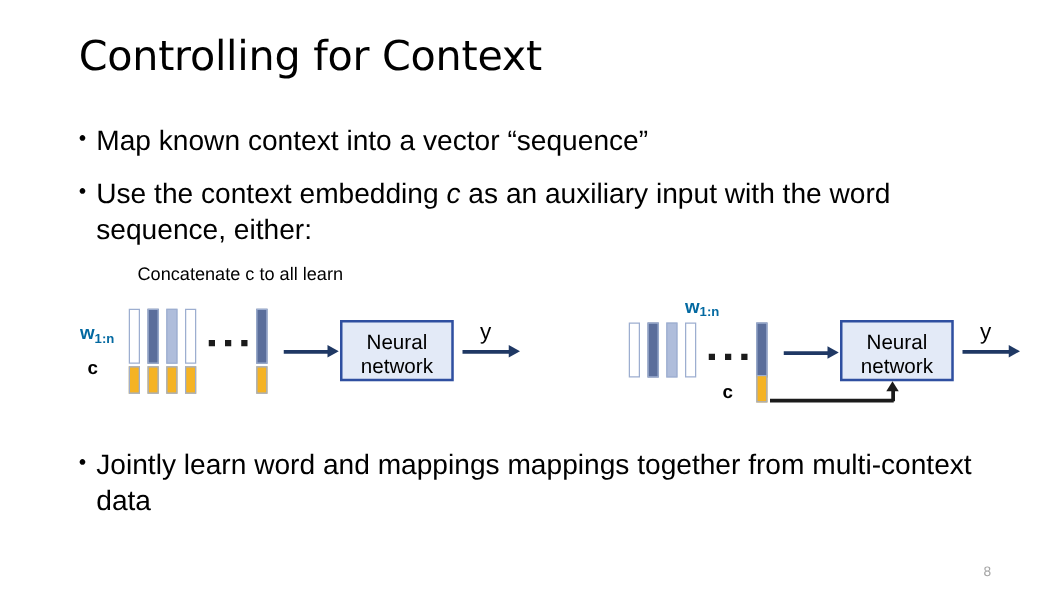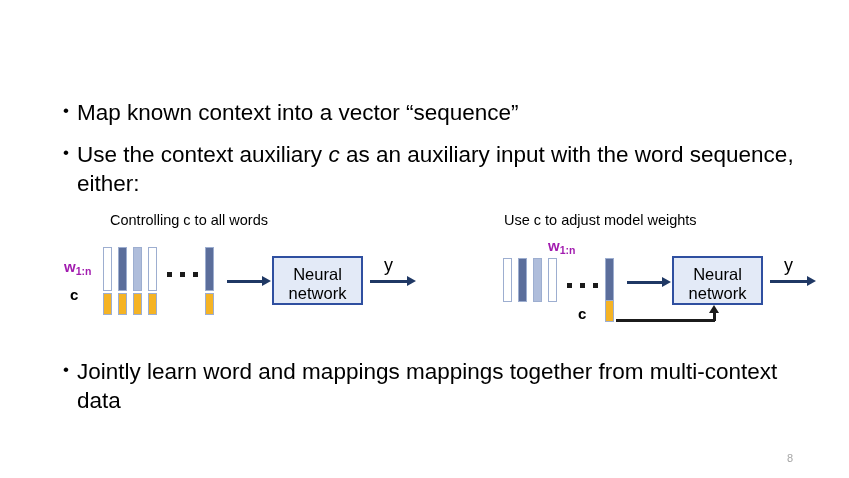--- a/index.html
+++ b/index.html
@@ -70,21 +70,21 @@
     font-family: "Liberation Sans", sans-serif;
     font-size: 14.5px;
     color: #000000;
     white-space: nowrap;
   }
   .vlabel {
     position: absolute;
     font-family: "Liberation Sans", sans-serif;
     font-size: 15px;
     font-weight: bold;
-    color: #a21caf;
+    color: #0369a1;
     white-space: nowrap;
   }
   .vlabel sub {
     font-size: 10.5px;
     font-weight: bold;
     vertical-align: baseline;
     position: relative;
     top: 3px;
   }
   .clabel {
@@ -197,32 +197,33 @@
     font-family: "Liberation Sans", sans-serif;
     font-size: 11px;
     color: #A6A6A6;
   }
 </style>
 </head>
 <body>
 
 <div id="slide">
 
+  <div id="slide-title">Controlling for Context</div>
 
   <div class="bullet" id="bullet-1">
     <span class="dot">•</span>
     <span class="btext">Map known context into a vector “sequence”</span>
   </div>
 
   <div class="bullet" id="bullet-2">
     <span class="dot">•</span>
-    <span class="btext"><span>Use the context auxiliary </span><i>c</i><span> as an auxiliary input with the word sequence, either:</span></span>
-  </div>
-
-  <div class="diagram-caption" style="left:110px; top:212px;">Controlling c to all words</div>
+    <span class="btext"><span>Use the context embedding </span><i>c</i><span> as an auxiliary input with the word sequence, either:</span></span>
+  </div>
+
+  <div class="diagram-caption" style="left:110px; top:212px;">Concatenate c to all learn</div>
 
   <div class="vlabel" style="left:64px; top:258px;"><span>w</span><sub>1:n</sub></div>
 
   <div class="clabel" style="left:70px; top:286px;">c</div>
 
   <div class="wbar fill-white" style="left:103px; top:247px;"></div>
   <div class="wbar fill-dark" style="left:118px; top:247px;"></div>
   <div class="wbar fill-light" style="left:133px; top:247px;"></div>
   <div class="wbar fill-white" style="left:148px; top:247px;"></div>
   <div class="wbar fill-dark" style="left:205px; top:247px;"></div>
@@ -242,21 +243,20 @@
   <div class="arrow-nav" style="left:227px; top:280px; width:36px;"></div>
 
   <div class="nn-box" style="left:272px; top:256px; width:91px; height:49px;">
     <div>Neural</div>
     <div>network</div>
   </div>
 
   <div class="ylabel" style="left:384px; top:255px;">y</div>
   <div class="arrow-nav" style="left:370px; top:280px; width:38px;"></div>
 
-  <div class="diagram-caption" style="left:504px; top:212px;">Use c to adjust model weights</div>
 
   <div class="vlabel" style="left:548px; top:237px;"><span>w</span><sub>1:n</sub></div>
 
   <div class="wbar fill-white" style="left:503px; top:258px;"></div>
   <div class="wbar fill-dark" style="left:518px; top:258px;"></div>
   <div class="wbar fill-light" style="left:533px; top:258px;"></div>
   <div class="wbar fill-white" style="left:548px; top:258px;"></div>
   <div class="wbar fill-dark" style="left:605px; top:258px;"></div>
 
   <div class="ellipsis" style="left:567px; top:283px;">

